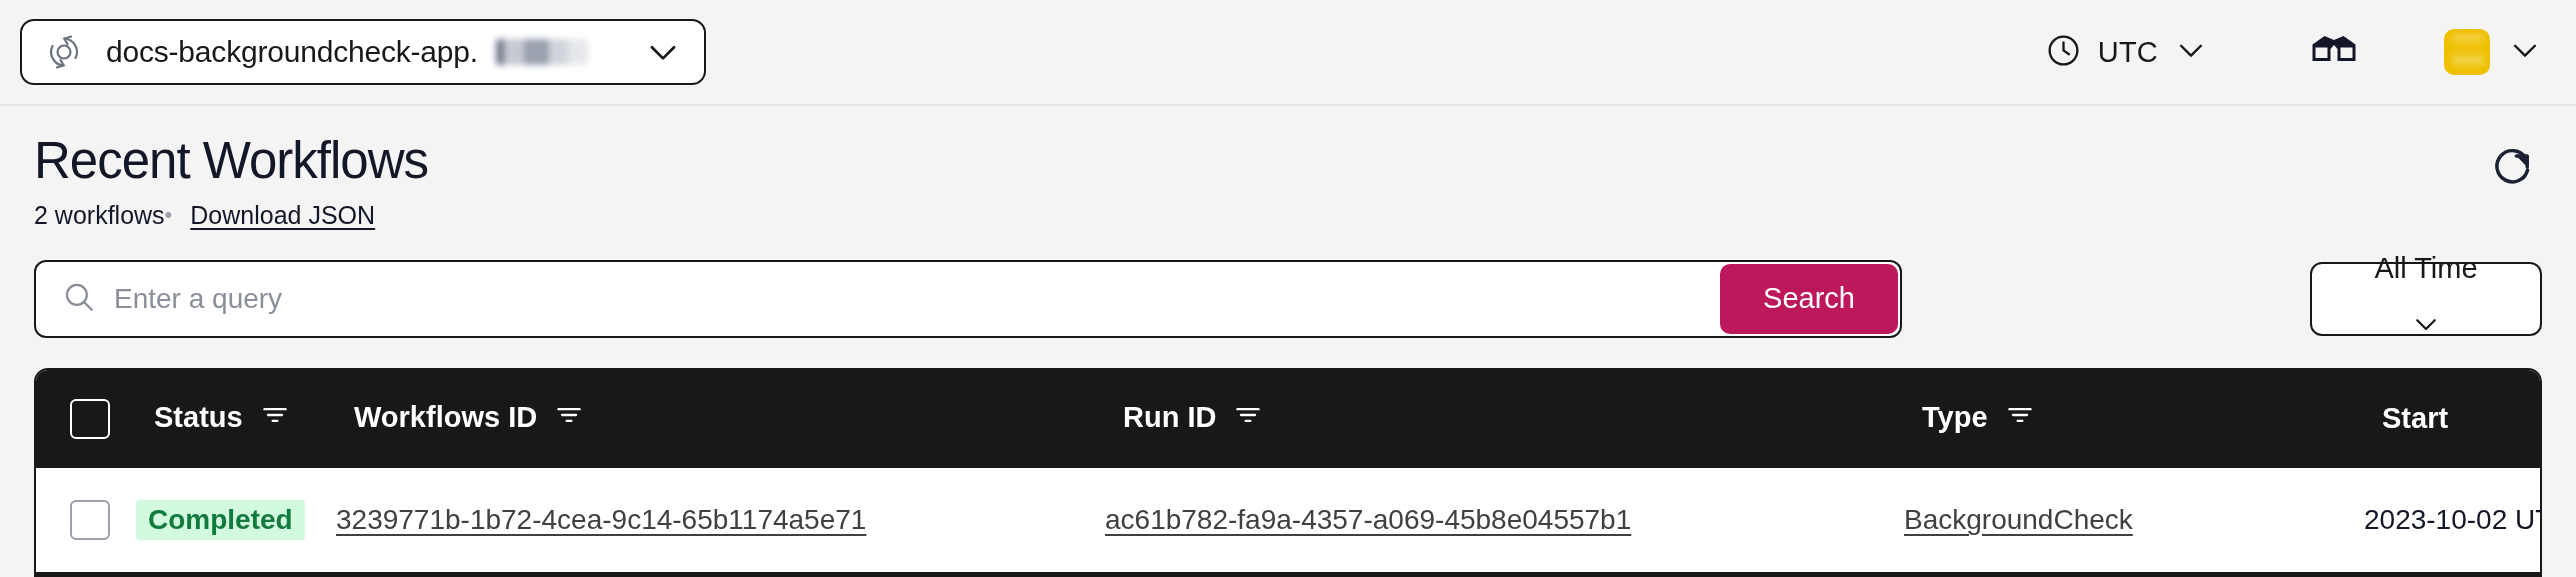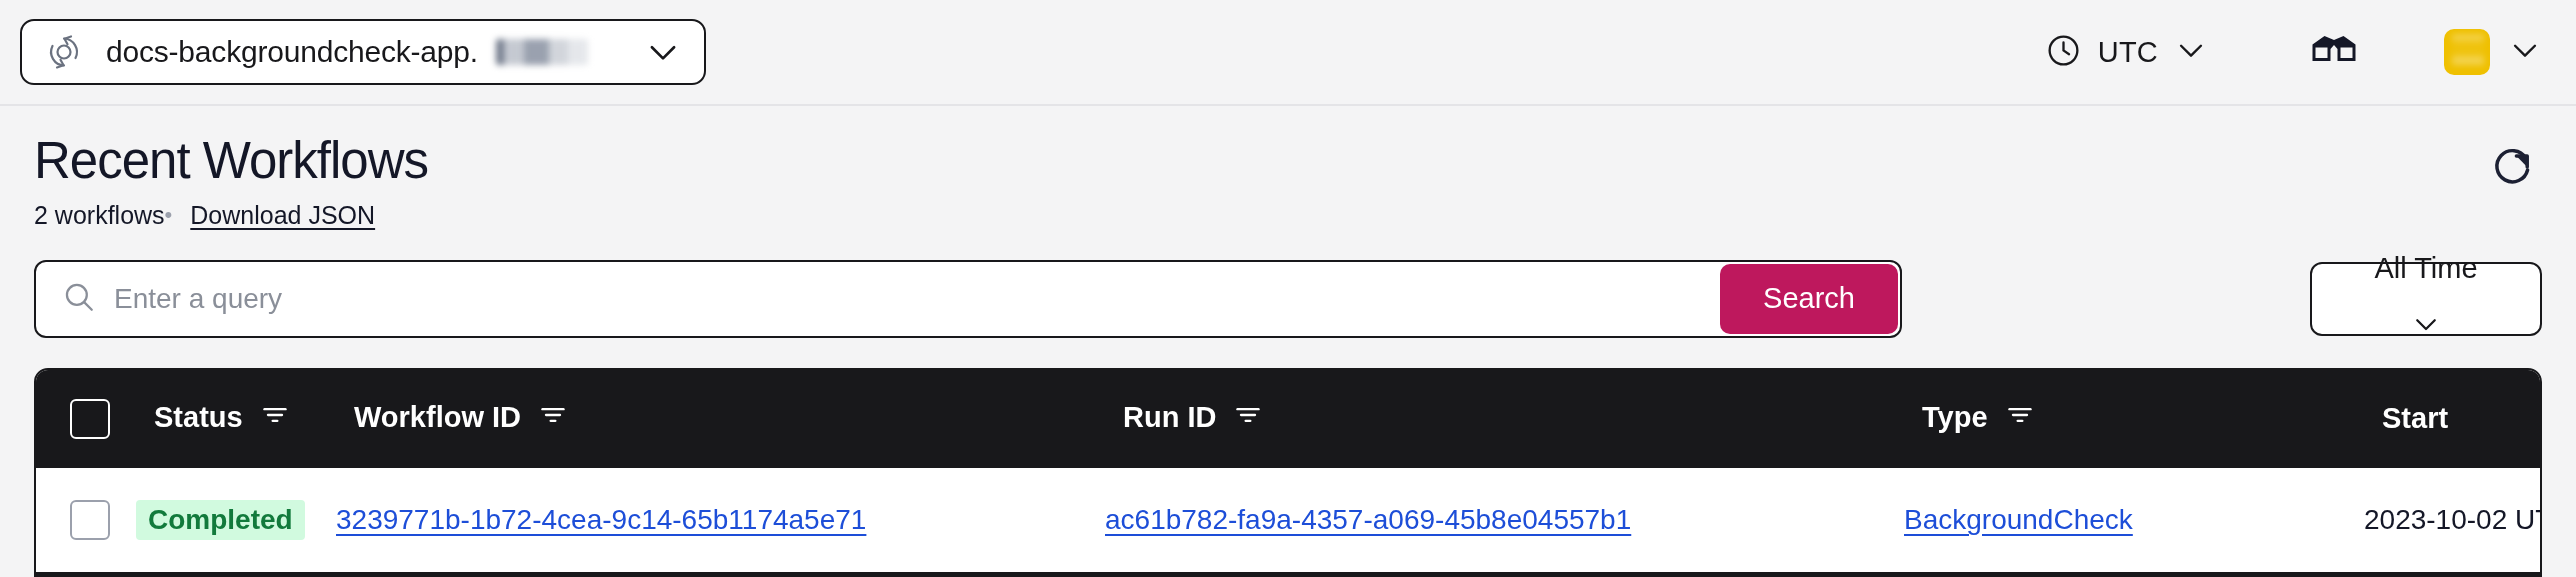--- a/index.html
+++ b/index.html
@@ -211,21 +211,21 @@
     display: inline-block;
     background: #D1FADF;
     color: #127A3C;
     font-size: 28px;
     font-weight: 700;
     padding: 4px 12px;
     border-radius: 4px;
     white-space: nowrap;
   }
   .cell-link {
-    color: #1d4ed8;
+    color: #404040;
     text-decoration: underline;
     text-underline-offset: 5px;
     text-decoration-thickness: 2px;
     cursor: pointer;
     white-space: nowrap;
   }
   .cell-plain { white-space: nowrap; }
 </style>
 </head>
 <body>
@@ -346,21 +346,21 @@
                 <svg width="28" height="28" viewBox="0 0 24 24" stroke="#FFFFFF" stroke-width="2" stroke-linecap="round">
                   <line x1="3" y1="7" x2="21" y2="7"></line>
                   <line x1="6" y1="12" x2="18" y2="12"></line>
                   <line x1="10" y1="17" x2="14" y2="17"></line>
                 </svg>
               </span>
             </span>
           </th>
           <th class="col-wf">
             <span class="th-inner">
-              <span>Workflow ID</span>
+              <span>Workflows ID</span>
               <span>
                 <svg width="28" height="28" viewBox="0 0 24 24" stroke="#FFFFFF" stroke-width="2" stroke-linecap="round">
                   <line x1="3" y1="7" x2="21" y2="7"></line>
                   <line x1="6" y1="12" x2="18" y2="12"></line>
                   <line x1="10" y1="17" x2="14" y2="17"></line>
                 </svg>
               </span>
             </span>
           </th>
           <th class="col-run">

